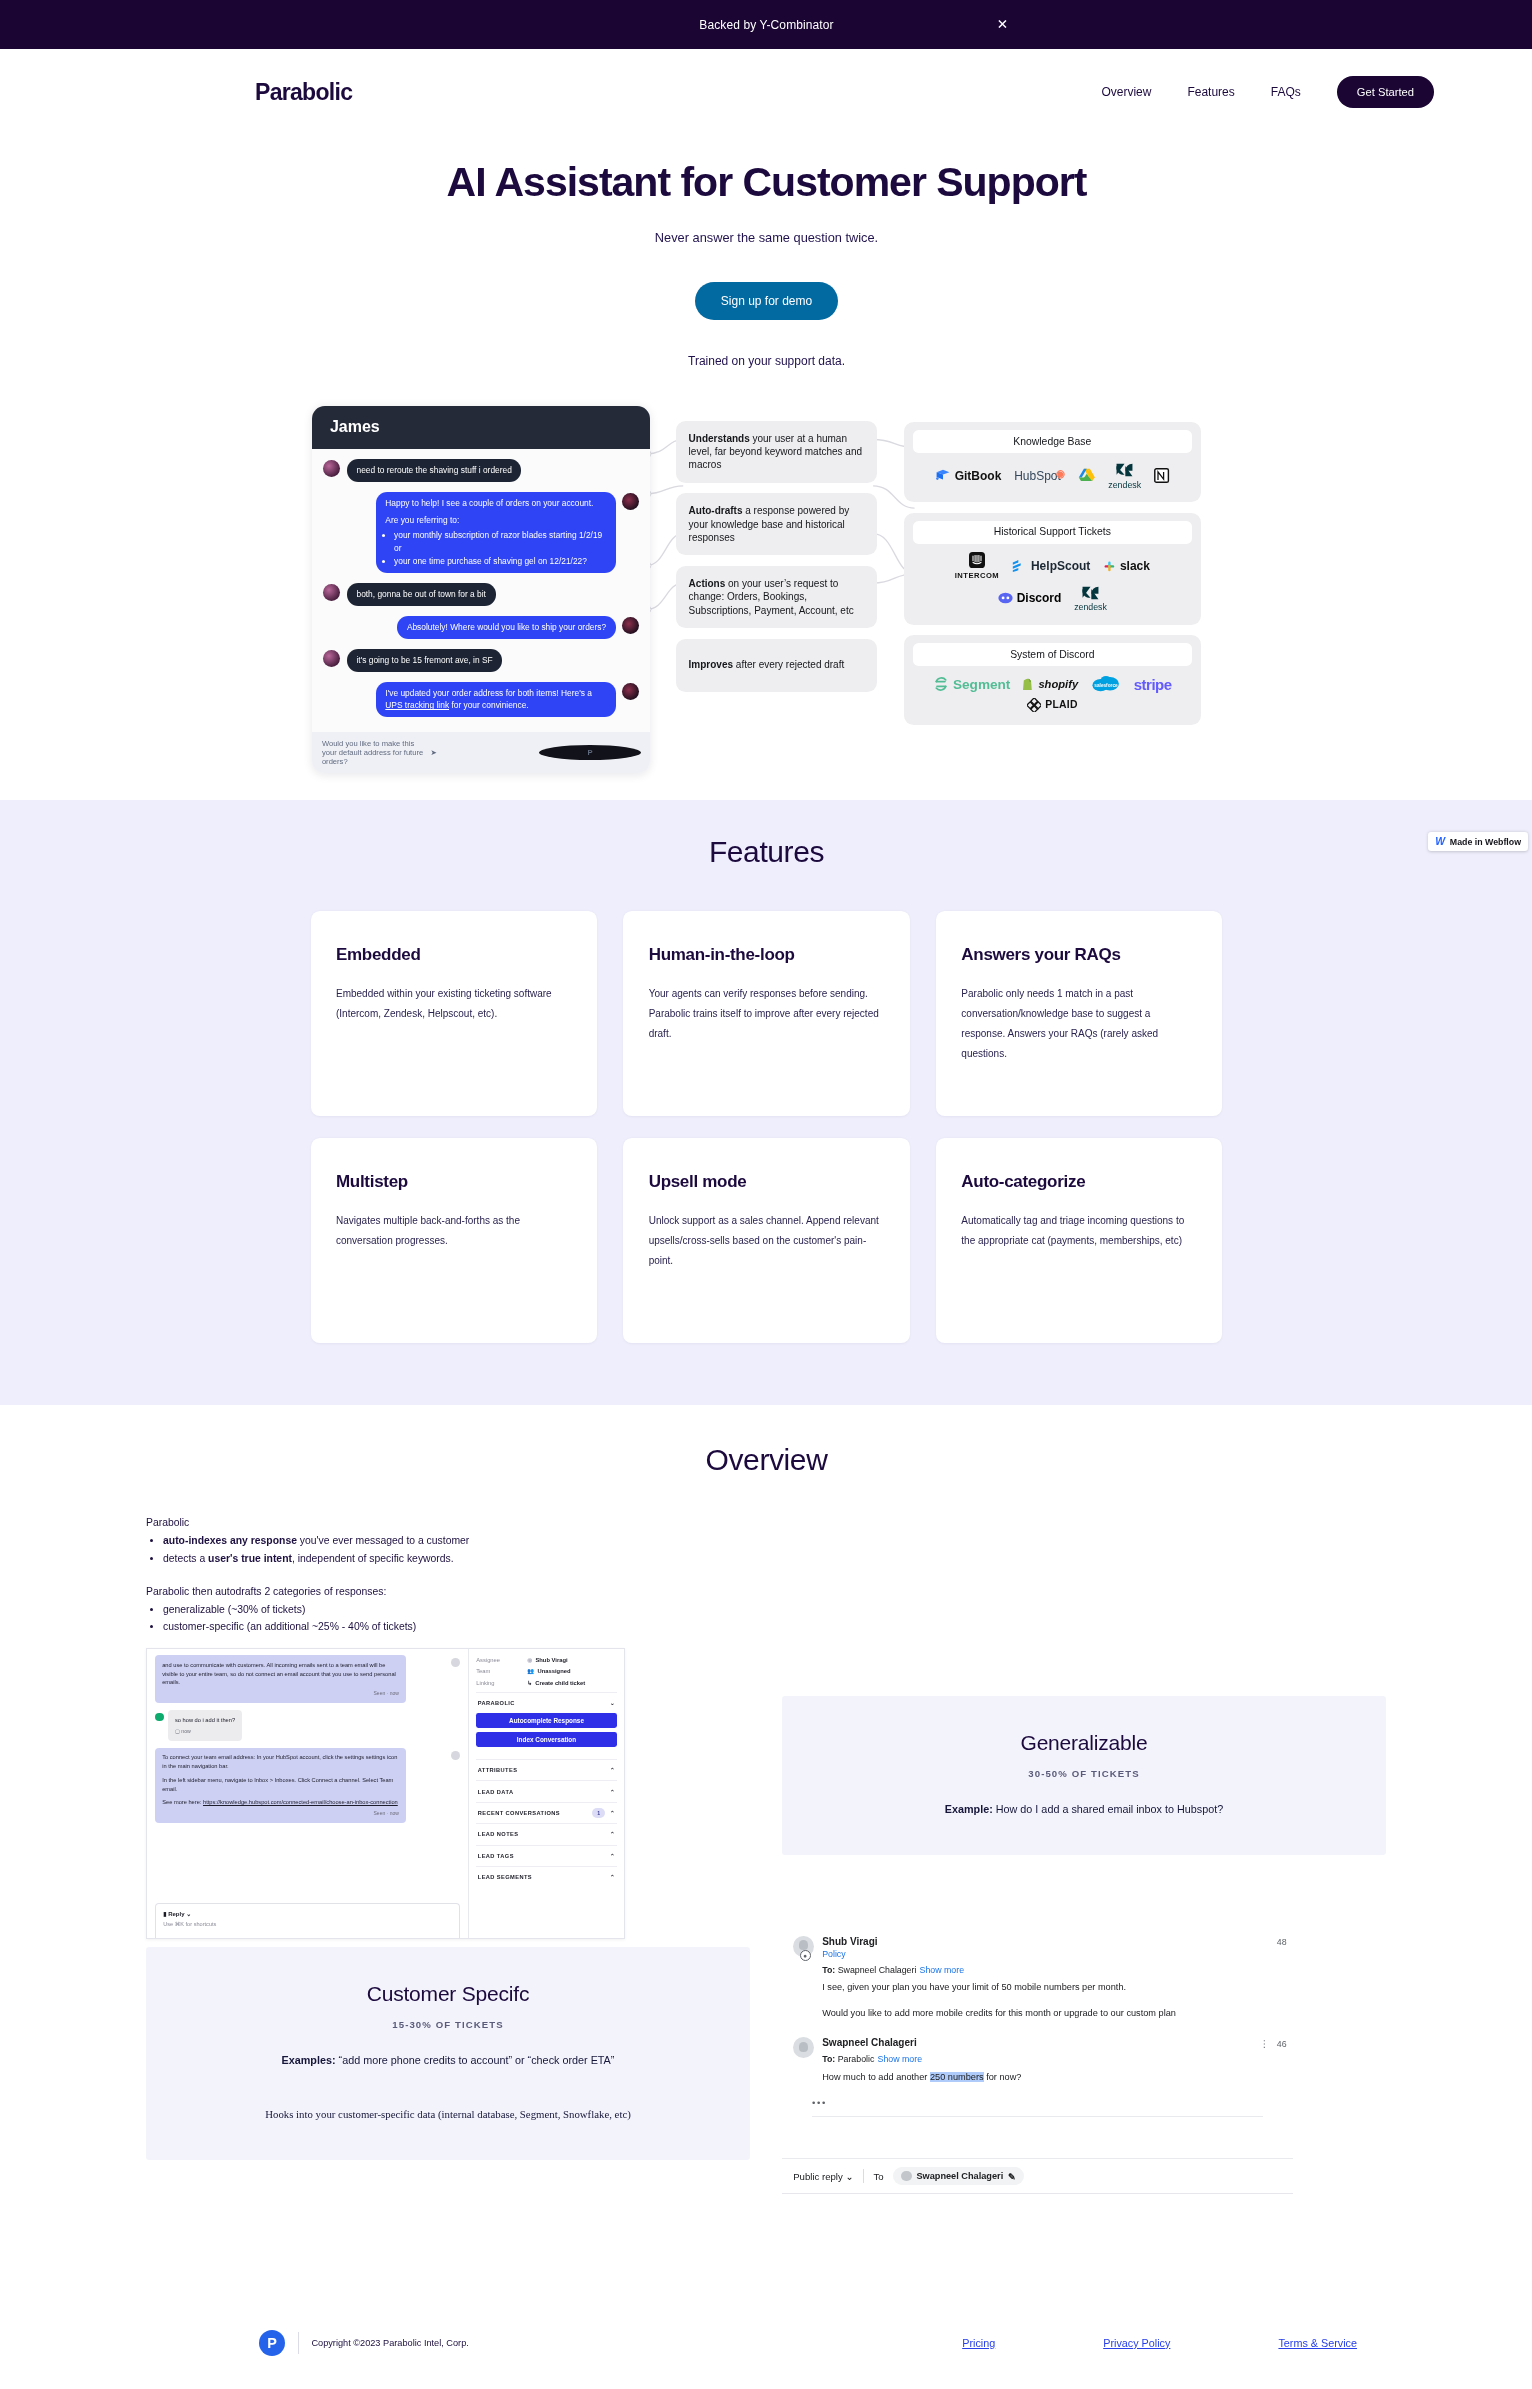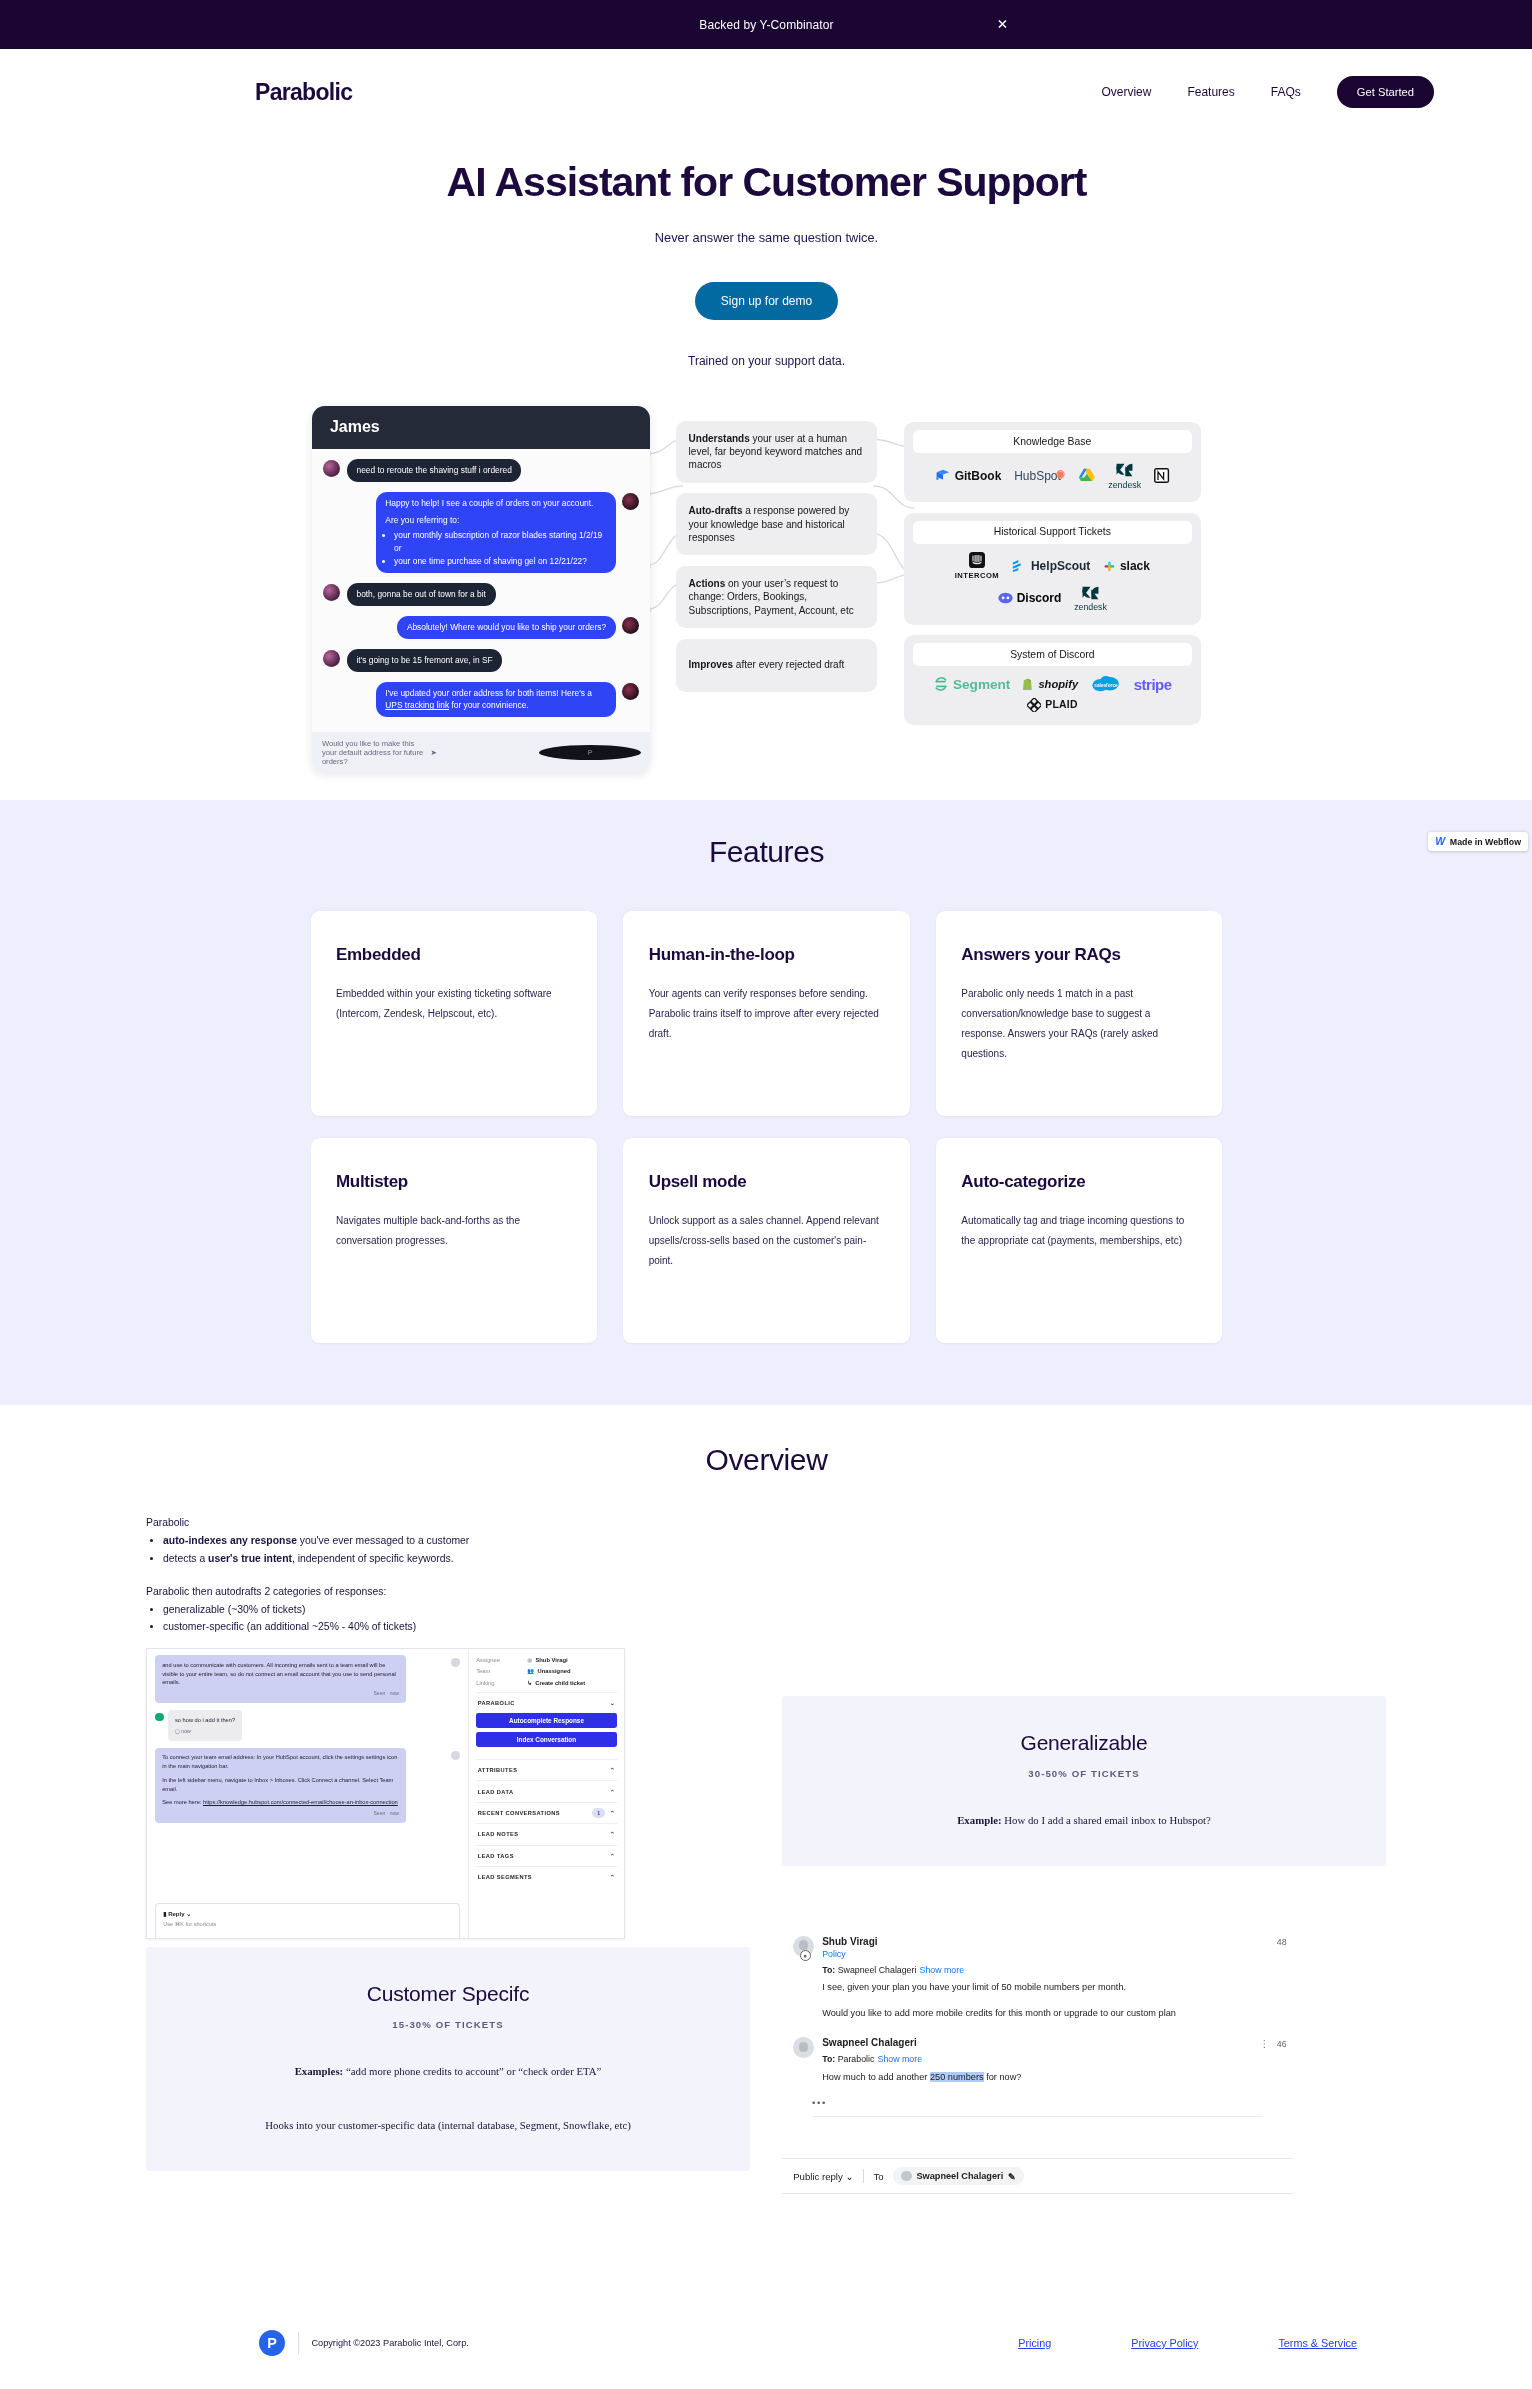--- a/index.html
+++ b/index.html
@@ -248,21 +248,21 @@
     background: #f3f3fc; border-radius: 3.2px;
     padding: 35px 32px 40px; text-align: center;
   }
   .panel h3 {
     font-size: 21px; font-weight: 500; color: #1c0a3e; letter-spacing: -0.2px;
   }
   .panel .pct {
     margin-top: 12.8px; font-size: 9.6px; font-weight: 700;
     letter-spacing: 1.1px; color: #5a5a7a;
   }
-  .panel .ex { margin-top: 35px; font-size: 10.8px; color: #16163a; font-family: Liberation Serif, serif; }
+  .panel .ex { margin-top: 24px; font-size: 10.8px; color: #16163a; }
   .panel .ex b { font-weight: 700; }
   .panel .hook { margin-top: 42px; font-size: 10.8px; color: #16163a; font-family: Liberation Serif, serif; }
 
   .gen-panel { position: absolute; left: 782px; top: 48px; width: 604px; }
   .cs-panel  { position: absolute; left: 146px;  top: 299px; width: 604px; }
 
   
   .email-mock {
     position: absolute; left: 782px; top: 275px;
     width: 511px; height: 271px;
@@ -318,21 +318,21 @@
     margin-top: 19px;
   }
   .footer-logo {
     width: 26px; height: 26px; border-radius: 50%;
     background: #2563eb; color: #ffffff;
     font-size: 14.4px; font-weight: 700;
     display: flex; align-items: center; justify-content: center;
   }
   .footer-div { width: 0.8px; height: 22.4px; background: #dcdce6; margin: 0 12.8px; }
   .footer-copy { font-size: 9.2px; color: #1d1040; }
-  .footer-links { margin-left: auto; display: flex; gap: 80px; }
+  .footer-links { margin-left: auto; display: flex; gap: 108px; }
   .footer-links a {
     font-size: 10.8px; color: #2840e8; text-decoration: underline; cursor: pointer;
   }
 
   
   .webflow-badge {
     position: absolute; right: 4.8px; top: 832px;
     background: #ffffff; border-radius: 3.2px;
     box-shadow: 0 0.8px 3.2px rgba(0,0,0,.18);
     display: flex; align-items: center; gap: 4.8px;

